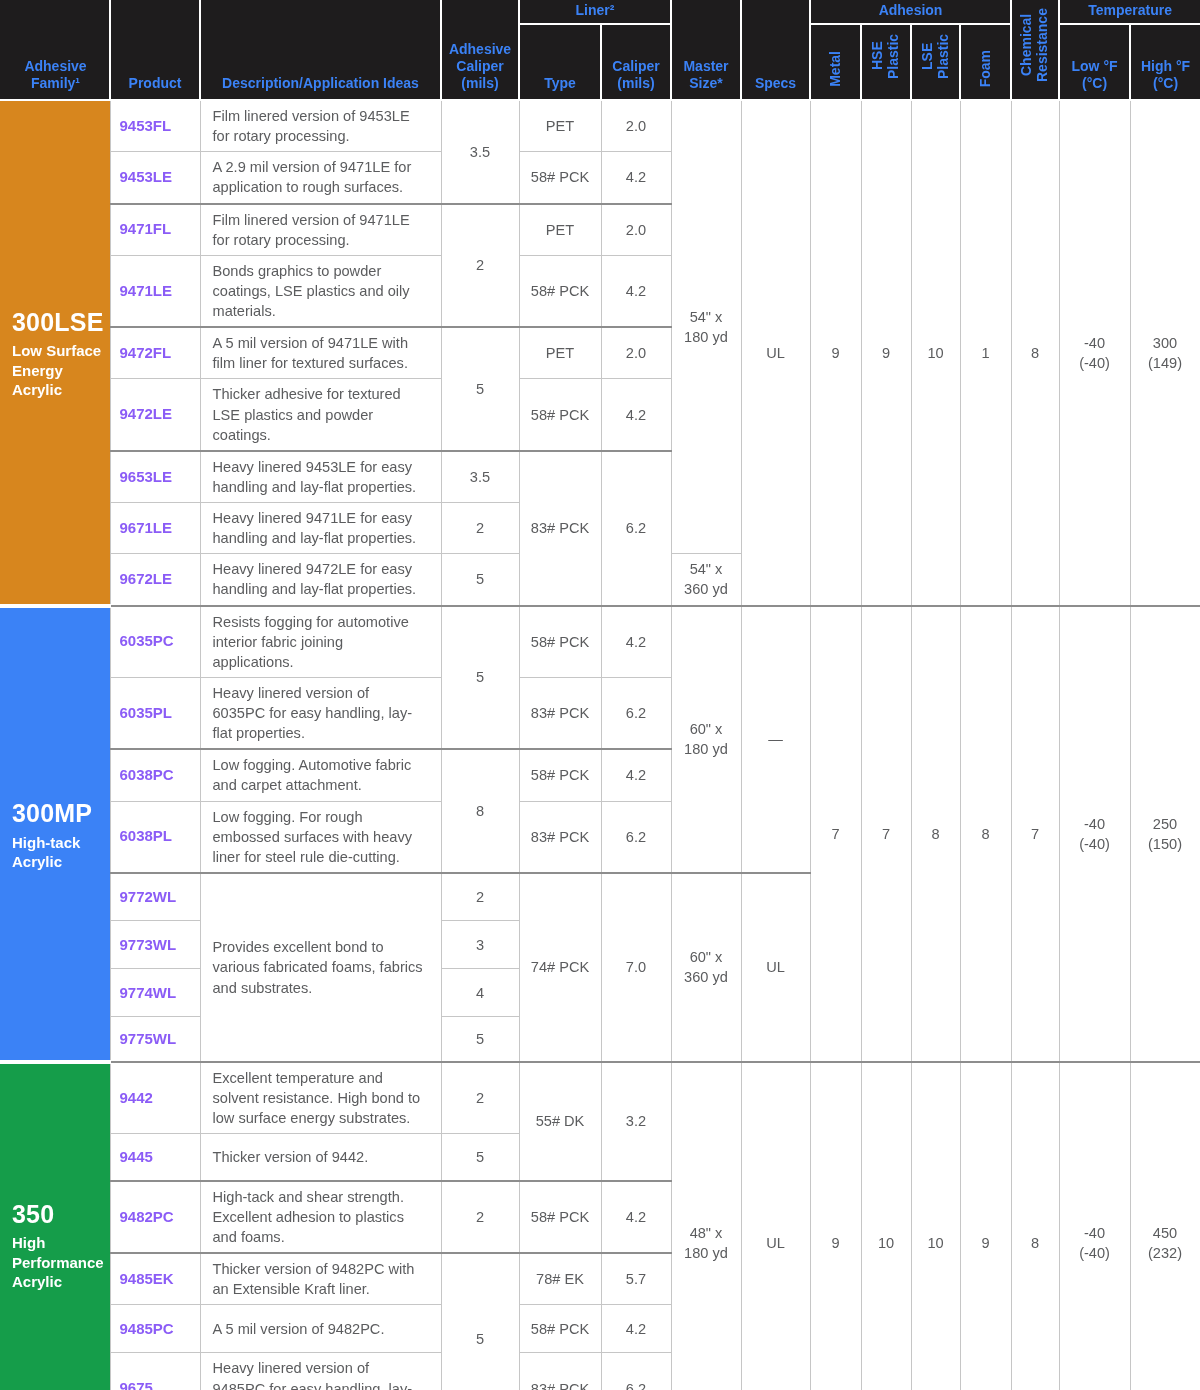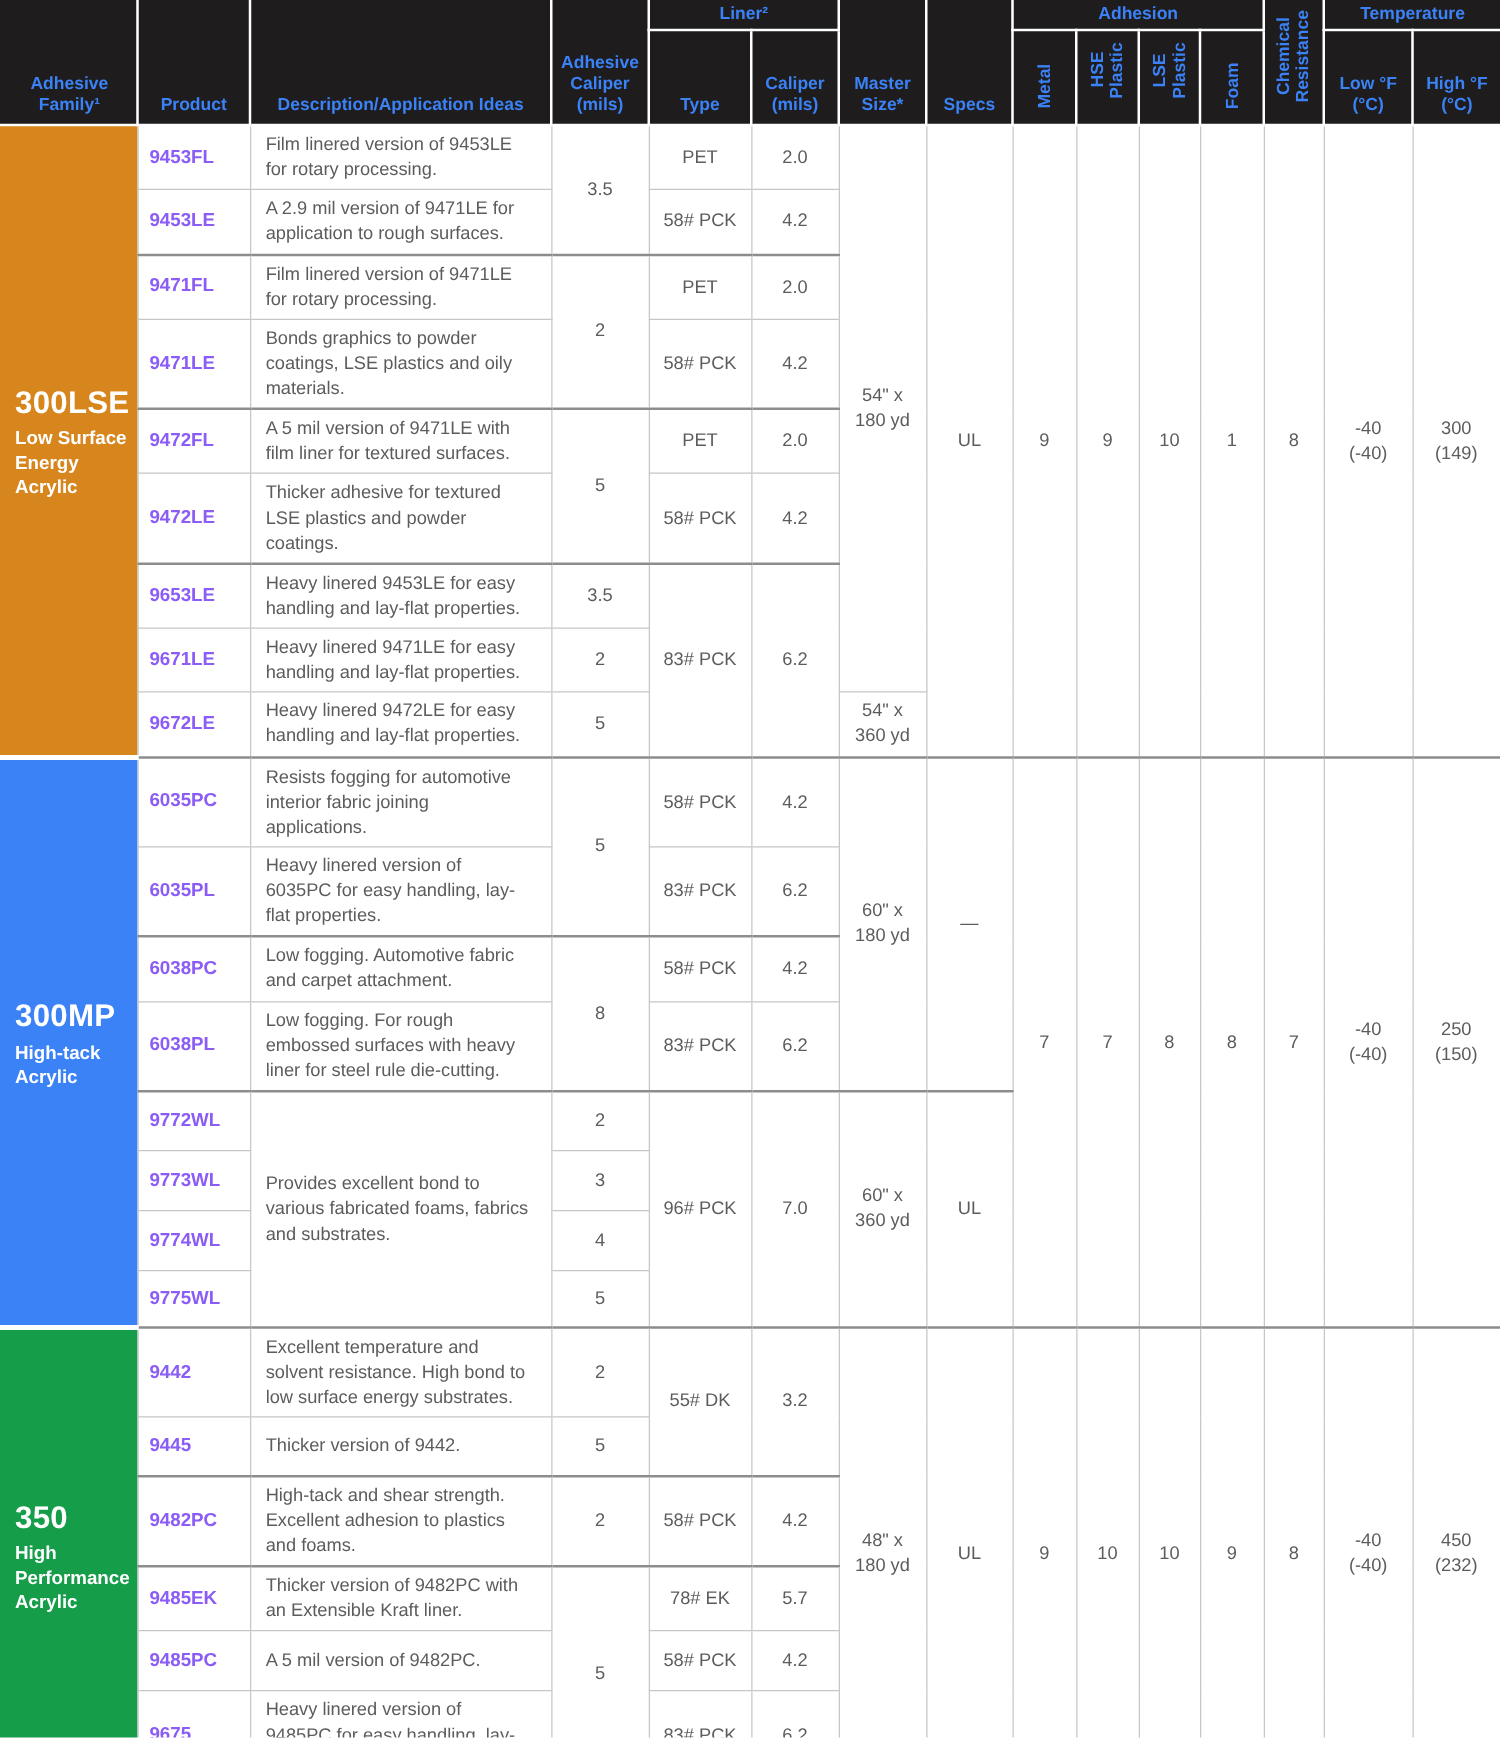--- a/index.html
+++ b/index.html
@@ -225,21 +225,21 @@
     <tr style="height:62px">
       <td class="prod">6038PL</td>
       <td class="desc">Low fogging. For rough embossed surfaces with heavy liner for steel rule die-cutting.</td>
       <td class="num">83# PCK</td>
       <td class="num">6.2</td>
     </tr>
     <tr class="gt" style="height:48px">
       <td class="prod">9772WL</td>
       <td class="desc" rowspan="4">Provides excellent bond to various fabricated foams, fabrics and substrates.</td>
       <td class="num">2</td>
-      <td class="num" rowspan="4">96# PCK</td>
+      <td class="num" rowspan="4">74# PCK</td>
       <td class="num" rowspan="4">7.0</td>
       <td class="num" rowspan="4">
         <span class="cell-line">60" x</span>
         <span class="cell-line">360 yd</span>
       </td>
       <td class="num" rowspan="4">UL</td>
     </tr>
     <tr style="height:48px">
       <td class="prod">9773WL</td>
       <td class="num">3</td>

